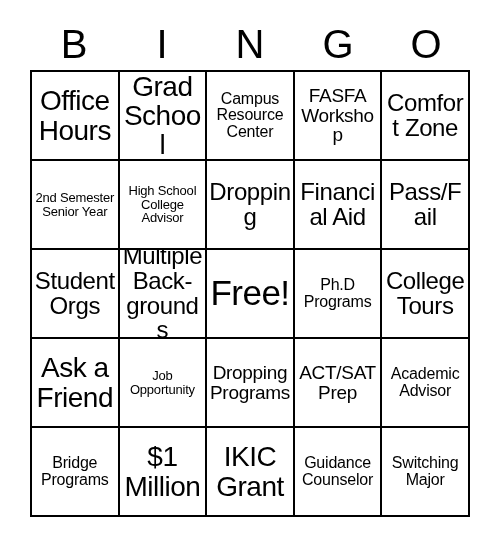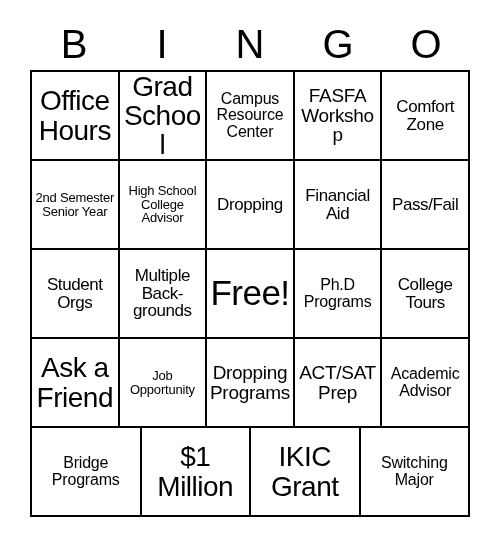--- a/index.html
+++ b/index.html
@@ -73,21 +73,21 @@
   .cell-text {
     display: block;
     width: 100%;
     line-height: 1.04;
     word-break: break-word;
     hyphens: manual;
   }
   
   .fs-xl   { font-size: 35px; letter-spacing: -0.5px; }
   .fs-lg   { font-size: 28px; letter-spacing: -0.5px; }
-  .fs-md   { font-size: 17px; letter-spacing: -0.4px; }
+  .fs-md   { font-size: 24px; letter-spacing: -0.4px; }
   .fs-sm   { font-size: 19px; letter-spacing: -0.3px; }
   .fs-xs   { font-size: 16px; letter-spacing: -0.2px; }
   .fs-xxs  { font-size: 13px; letter-spacing: -0.2px; }
 </style>
 </head>
 <body>
 
 <div id="card">
 
   <div id="bingo-header">
@@ -171,18 +171,21 @@
         <div class="bingo-cell">
           <span class="cell-text fs-xs">Bridge Programs</span>
         </div>
         <div class="bingo-cell">
           <span class="cell-text fs-lg">$1 Million</span>
         </div>
         <div class="bingo-cell">
           <span class="cell-text fs-lg">IKIC Grant</span>
         </div>
         <div class="bingo-cell">
+          <span class="cell-text fs-xs">Guidance Counselor</span>
+        </div>
+        <div class="bingo-cell">
           <span class="cell-text fs-xs">Switching Major</span>
         </div>
       </div>
     </div>
 
 </div>
 
 </body></html>

